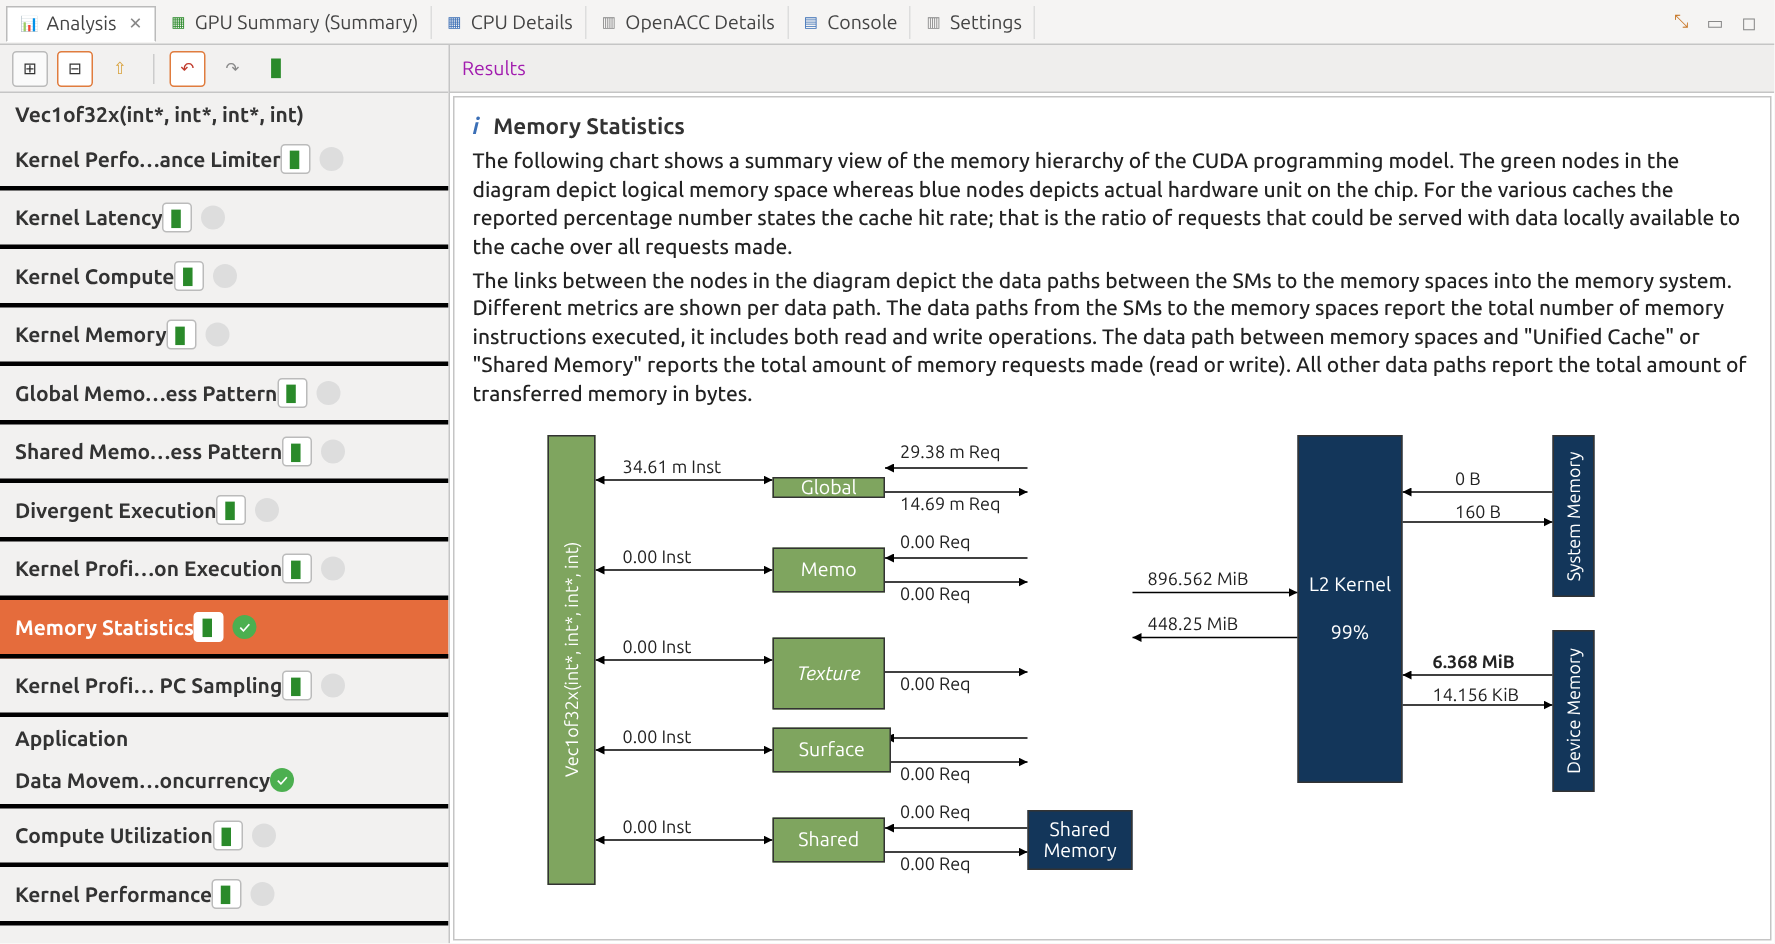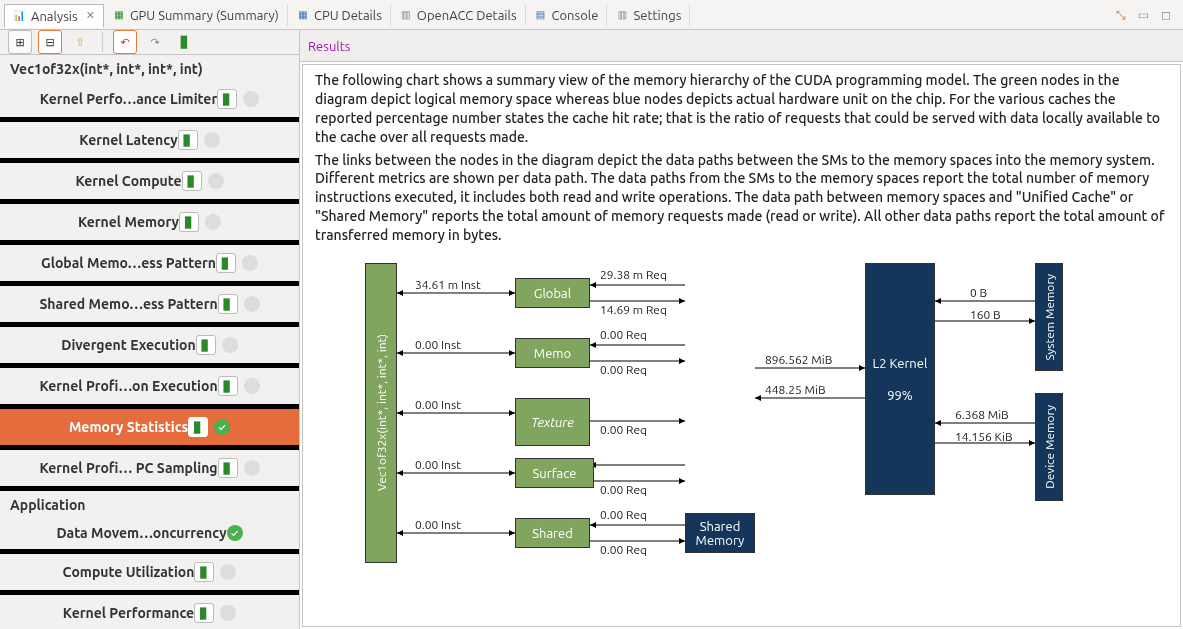--- a/index.html
+++ b/index.html
@@ -10,21 +10,21 @@
 .tab-icon { width: 14px; height: 14px; display: inline-flex; align-items: center; justify-content: center; font-size: 10px; }
 .tab-close { margin-left: 4px; color: #888; font-size: 11px; }
 .win-controls { margin-left: auto; display: flex; gap: 12px; padding-right: 8px; color: #888; font-size: 12px; }
 .toolbar { display: flex; align-items: center; height: 32px; padding: 0 8px; gap: 6px; border-bottom: 1px solid #c5c5c5; }
 .tbtn { width: 24px; height: 24px; border: 1px solid #bbb; background: #fafafa; border-radius: 3px; display: flex; align-items: center; justify-content: center; font-size: 11px; cursor: pointer; }
 .tbtn.sel { border-color: #e07c3e; background: #fff; }
 .vr { width: 1px; height: 20px; background: #ccc; margin: 0 4px; }
 .main { flex: 1; display: flex; overflow: hidden; }
 .sidebar { width: 300px; background: #f2f1f0; display: flex; flex-direction: column; border-right: 1px solid #c5c5c5; overflow-y: auto; }
 .group-head { font-weight: bold; font-size: 14px; padding: 6px 10px 4px; color: #333; }
-.item { display: flex; align-items: center; justify-content: center; padding: 8px 0; border-bottom: 5px solid #000000; font-size: 14px; font-weight: bold; cursor: pointer; }
+.item { display: flex; align-items: center; justify-content: flex-start; padding: 8px 10px; border-bottom: 3px solid #000000; font-size: 14px; font-weight: bold; cursor: pointer; }
 .item.sel { background: #e56c3c; color: #fff; }
 .item-icons { display: flex; gap: 6px; align-items: center; }
 .ibtn { width: 20px; height: 20px; border: 1px solid #bbb; background: #fff; border-radius: 3px; display: flex; align-items: center; justify-content: center; font-size: 10px; }
 .item.sel .ibtn { background: #fff; border-color: #fff; }
 .ck { width: 16px; height: 16px; border-radius: 50%; background: #ddd; display:flex; align-items:center; justify-content:center; font-size:10px; color:#fff;}
 .ck.on { background: #4caf50; }
 .content { flex: 1; display: flex; flex-direction: column; background: #fff; overflow: hidden; }
 .results-head { font-size: 13px; color: #a21caf; padding: 4px 12px; border-bottom: 1px solid #c5c5c5; background:#efeeed; }
 .pane { flex:1; overflow:auto; padding: 6px 12px 16px; border: 1px solid #c5c5c5; margin: 2px;}
 .ptitle { font-weight: bold; font-size: 15px; margin: 4px 0 6px; }
@@ -181,20 +181,24 @@
           </span>
         </div>
       </div>
   </div>
 
   <div class="content">
     <div class="toolbar" style="justify-content:flex-start;background:#efeeed">
       <span class="results-head" style="border:none;background:none;padding:0">Results</span>
     </div>
     <div class="pane">
+      <div class="ptitle">
+        <span class="info-i">i</span>
+        <span>Memory Statistics</span>
+      </div>
       <div class="ptext">The following chart shows a summary view of the memory hierarchy of the CUDA programming model. The green nodes in the diagram depict logical memory space whereas blue nodes depicts actual hardware unit on the chip. For the various caches the reported percentage number states the cache hit rate; that is the ratio of requests that could be served with data locally available to the cache over all requests made.</div>
       <div class="ptext" style="margin-top:-14px">The links between the nodes in the diagram depict the data paths between the SMs to the memory spaces into the memory system. Different metrics are shown per data path. The data paths from the SMs to the memory spaces report the total number of memory instructions executed, it includes both read and write operations. The data path between memory spaces and "Unified Cache" or "Shared Memory" reports the total amount of memory requests made (read or write). All other data paths report the total amount of transferred memory in bytes.</div>
 
       <div class="diagram">
         <svg class="arrows" viewBox="0 0 740 330">
           <defs>
             <marker id="ah" markerWidth="8" markerHeight="8" refX="6" refY="3" orient="auto">
                 <path d="M0,0 L6,3 L0,6 Z" fill="#000"></path>
               </marker>
             <marker id="ahs" markerWidth="8" markerHeight="8" refX="0" refY="3" orient="auto">
@@ -226,21 +230,21 @@
 
           <line x1="570" y1="160" x2="670" y2="160" stroke="#000" marker-start="url(#ahs)"></line>
           <line x1="570" y1="180" x2="670" y2="180" stroke="#000" marker-end="url(#ah)"></line>
         </svg>
 
         <div class="node green" style="left:0;top:0;width:32px;height:300px">
           <span class="label-v">Vec1of32x(int*, int*, int*, int)</span>
         </div>
 
         <div id="spaces">
-            <div class="node green" style="left: 150px; top: 15px; width: 75px; height: 30px;">Global</div>
+            <div class="node green" style="left: 150px; top: 28px; width: 75px; height: 14px;">Global</div>
             <div class="node green" style="left: 150px; top: 75px; width: 75px; height: 30px;">Memo</div>
             <div class="node green" style="left: 150px; top: 135px; width: 75px; height: 48px; font-style: italic;">Texture</div>
             <div class="node green" style="left: 150px; top: 195px; width: 79px; height: 30px;">Surface</div>
             <div class="node green" style="left: 150px; top: 255px; width: 75px; height: 30px;">Shared</div>
           </div>
 
         <div class="node blue" style="left:320px;top:250;width:70px;height:40px;top:250px">
           <span style="text-align:center">Shared Memory</span>
         </div>
         <div class="node blue" style="left:500px;top:0;width:70px;height:232px">
@@ -265,19 +269,19 @@
             <div class="dlabel" style="left: 235px; top: 245px;">0.00 Req</div>
             <div class="dlabel" style="left: 235px; top: 40px;">14.69 m Req</div>
             <div class="dlabel" style="left: 235px; top: 100px;">0.00 Req</div>
             <div class="dlabel" style="left: 235px; top: 160px;">0.00 Req</div>
             <div class="dlabel" style="left: 235px; top: 220px;">0.00 Req</div>
             <div class="dlabel" style="left: 235px; top: 280px;">0.00 Req</div>
             <div class="dlabel" style="left: 400px; top: 90px;">896.562 MiB</div>
             <div class="dlabel" style="left: 400px; top: 120px;">448.25 MiB</div>
             <div class="dlabel" style="left: 605px; top: 23px;">0 B</div>
             <div class="dlabel" style="left: 605px; top: 45px;">160 B</div>
-            <div class="dlabel" style="left: 590px; top: 145px;">6.368 MiB</div>
+            <div class="dlabel" style="left: 590px; top: 145px; font-weight: bold;">6.368 MiB</div>
             <div class="dlabel" style="left: 590px; top: 167px;">14.156 KiB</div>
           </div>
       </div>
     </div>
   </div>
 </div>
 
 </body></html>

